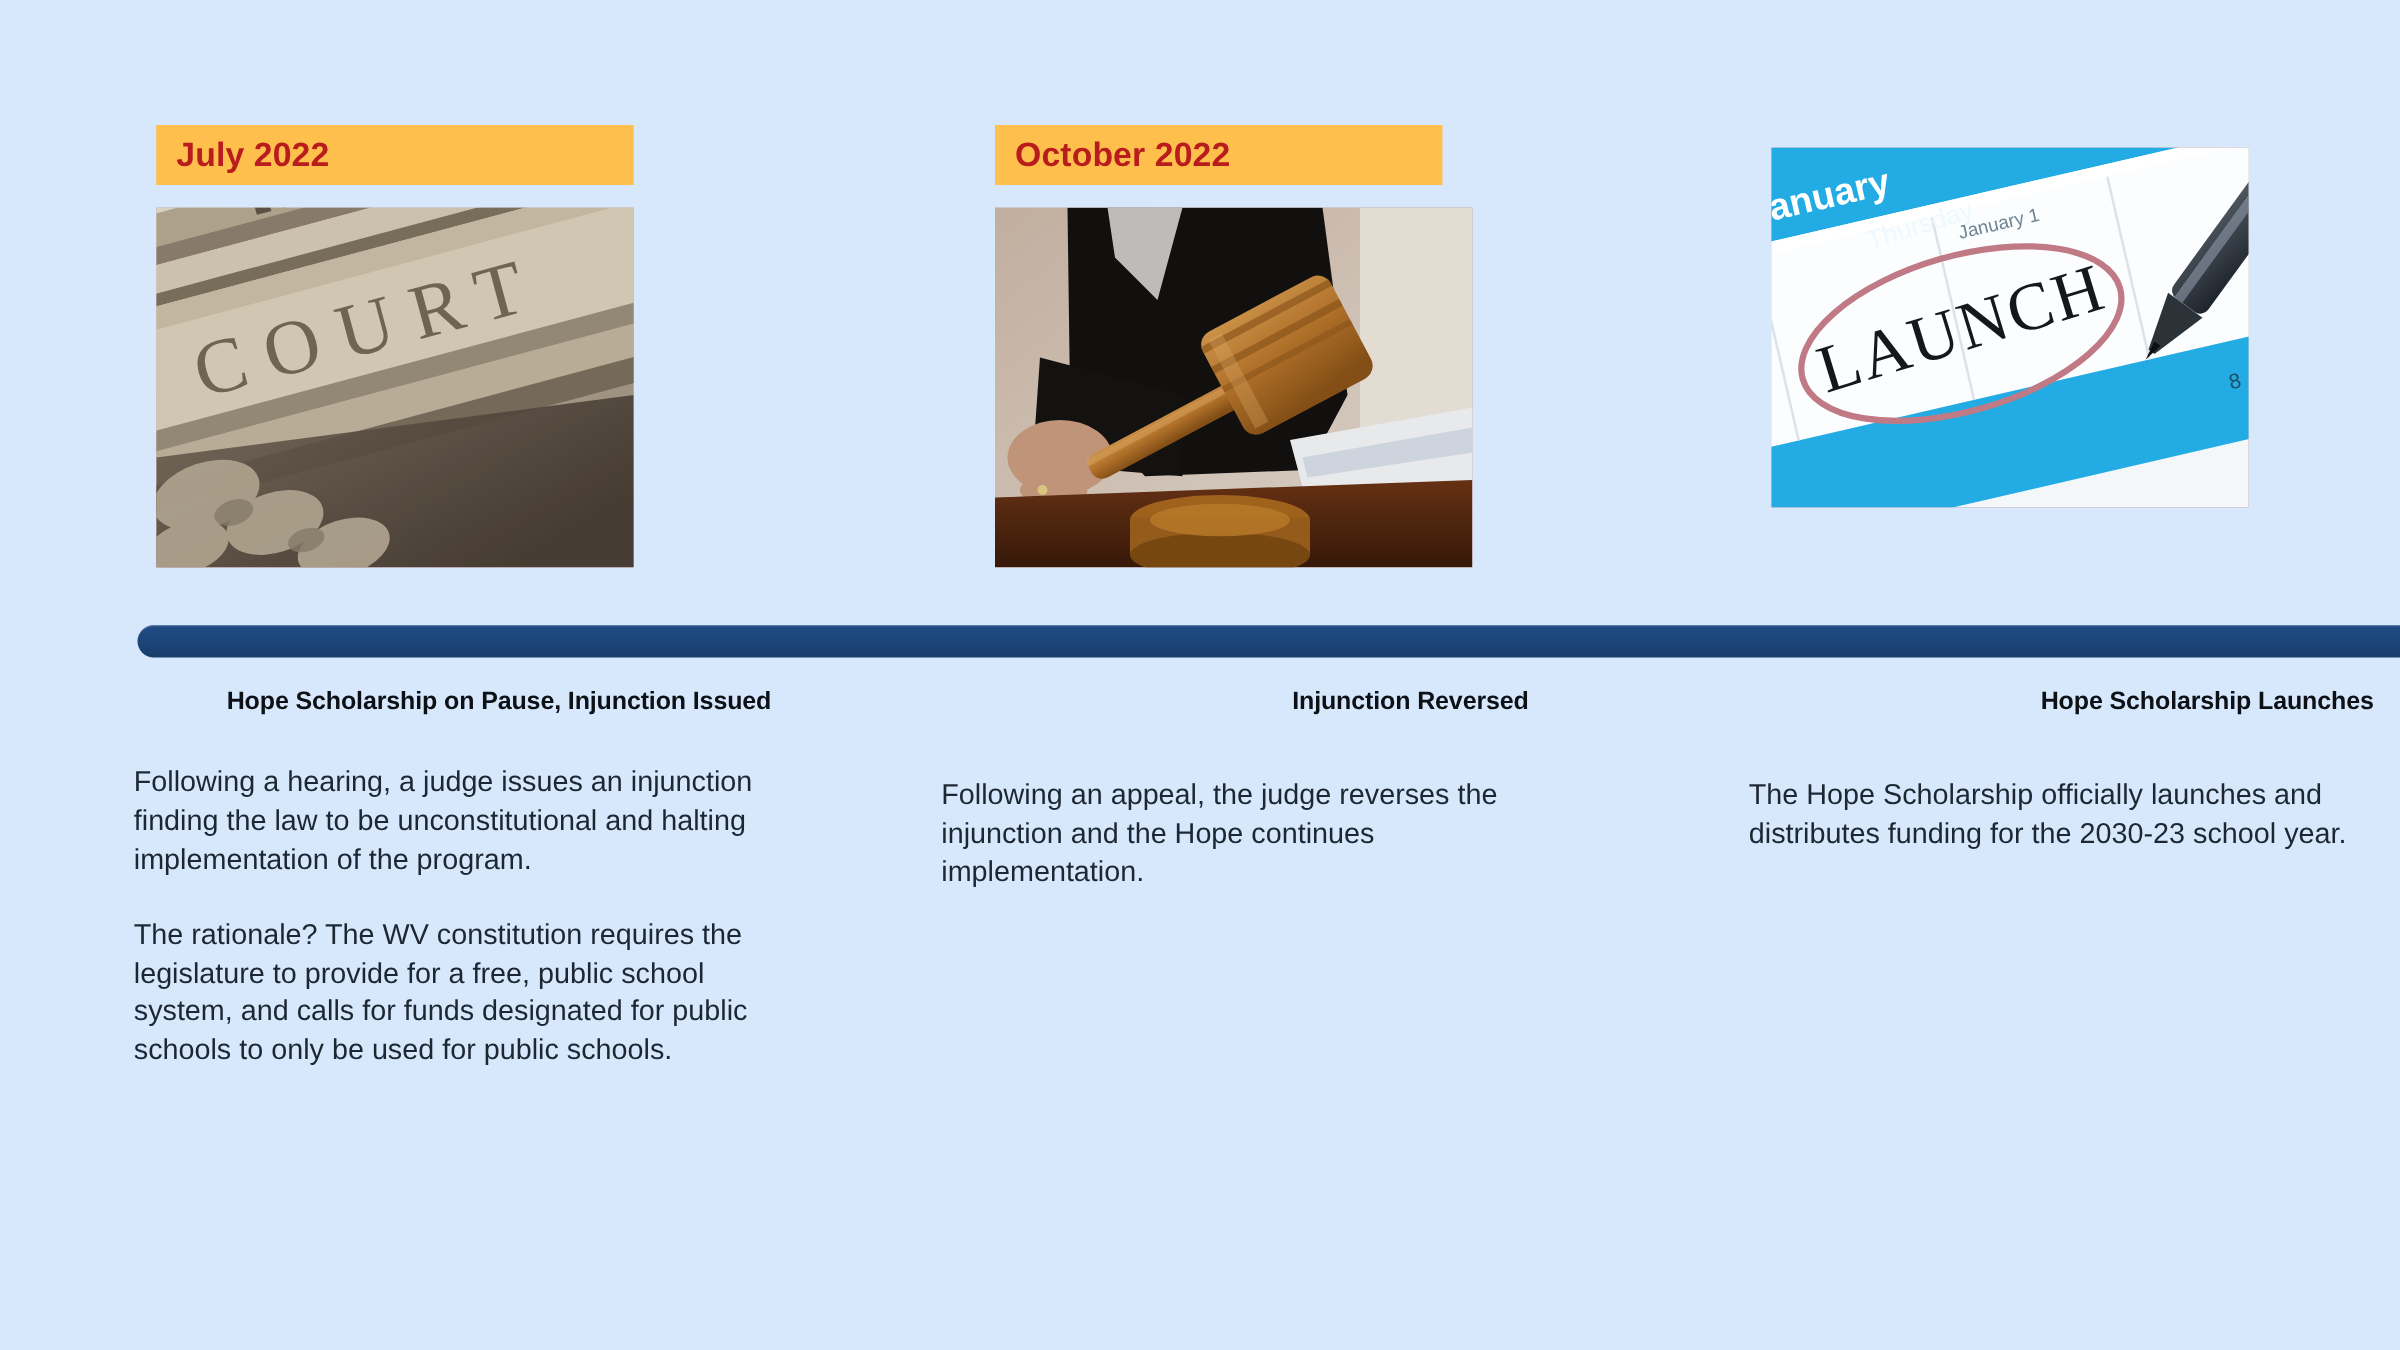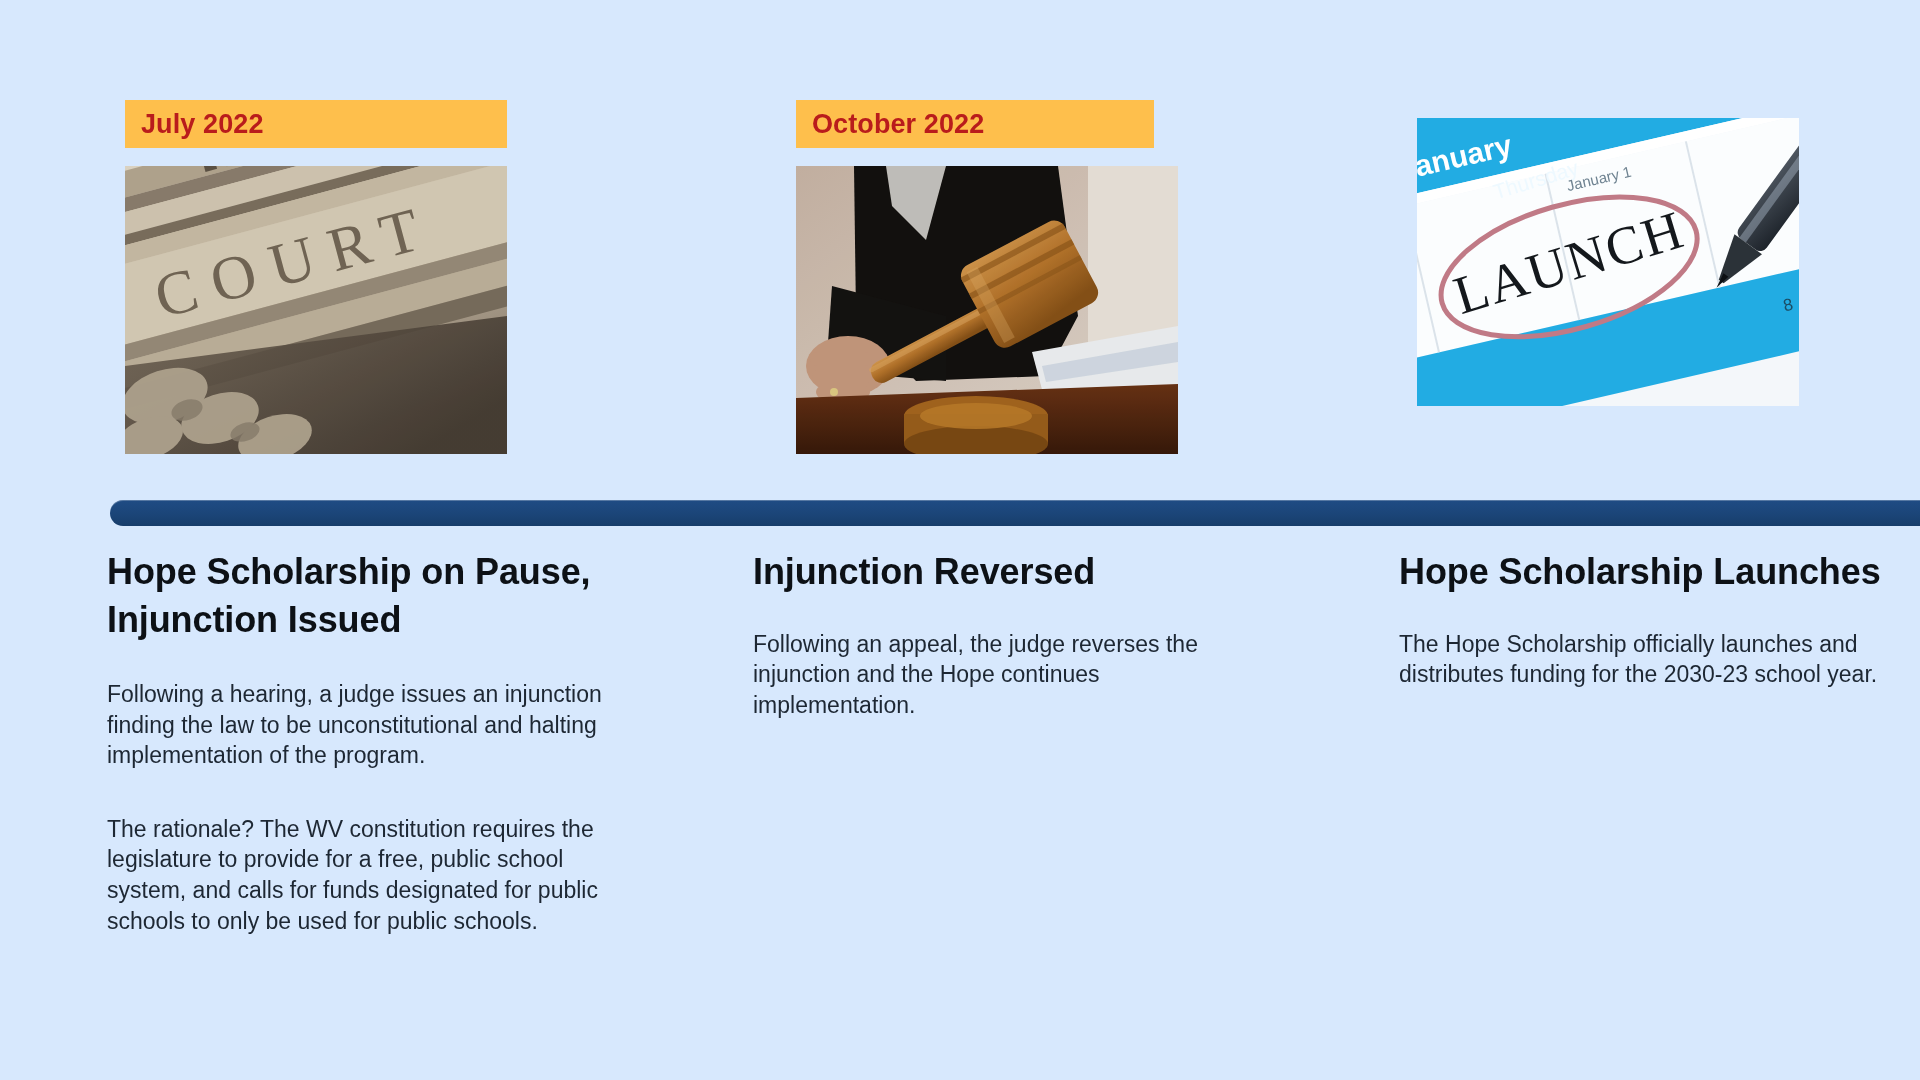--- a/index.html
+++ b/index.html
@@ -84,37 +84,38 @@
   .bot-col {
     position: absolute;
     top: 0;
   }
   .bot-col.c1 { left: 107px; width: 510px; }
   .bot-col.c2 { left: 753px; width: 470px; }
   .bot-col.c3 { left: 1399px; width: 500px; }
 
   .event-title {
     color: #0d1116;
-    font-size: 36px;
+    font-size: 20px;
     font-weight: bold;
     line-height: 1.32;
     letter-spacing: -0.1px;
+    text-align: right;
   }
 
   .event-body {
     margin-top: 36px;
     color: #1d2733;
     font-size: 23px;
     line-height: 1.33;
     font-weight: 400;
   }
-  .event-body p + p { margin-top: 43px; }
+  .event-body p + p { margin-top: 30px; }
 
   .bot-col.c2 .event-body,
-  .bot-col.c3 .event-body { margin-top: 33px; }
+  .bot-col.c3 .event-body { margin-top: 46px; }
 </style>
 </head>
 <body>
 
 <div class="timeline-top">
 
   <div class="top-col c1">
     <div class="date-badge">
       <span>July 2022</span>
     </div>

